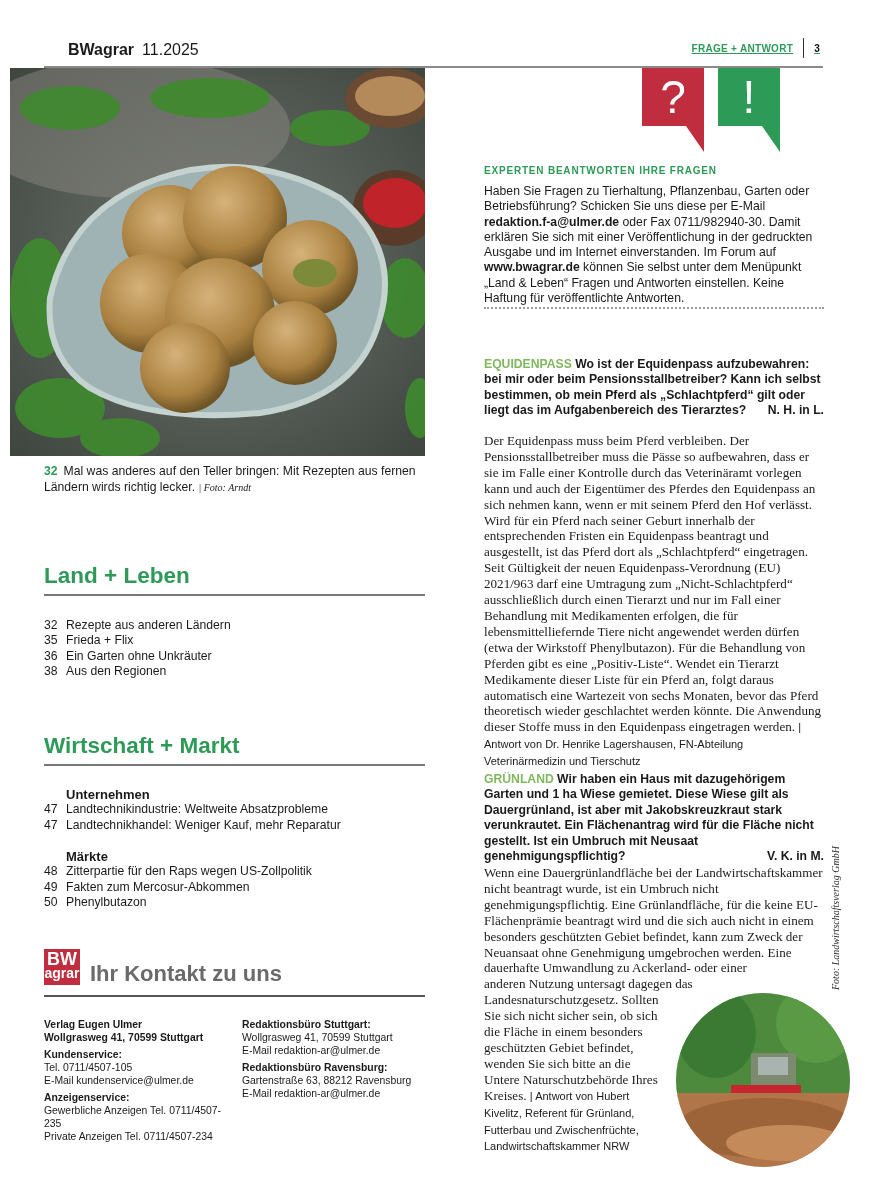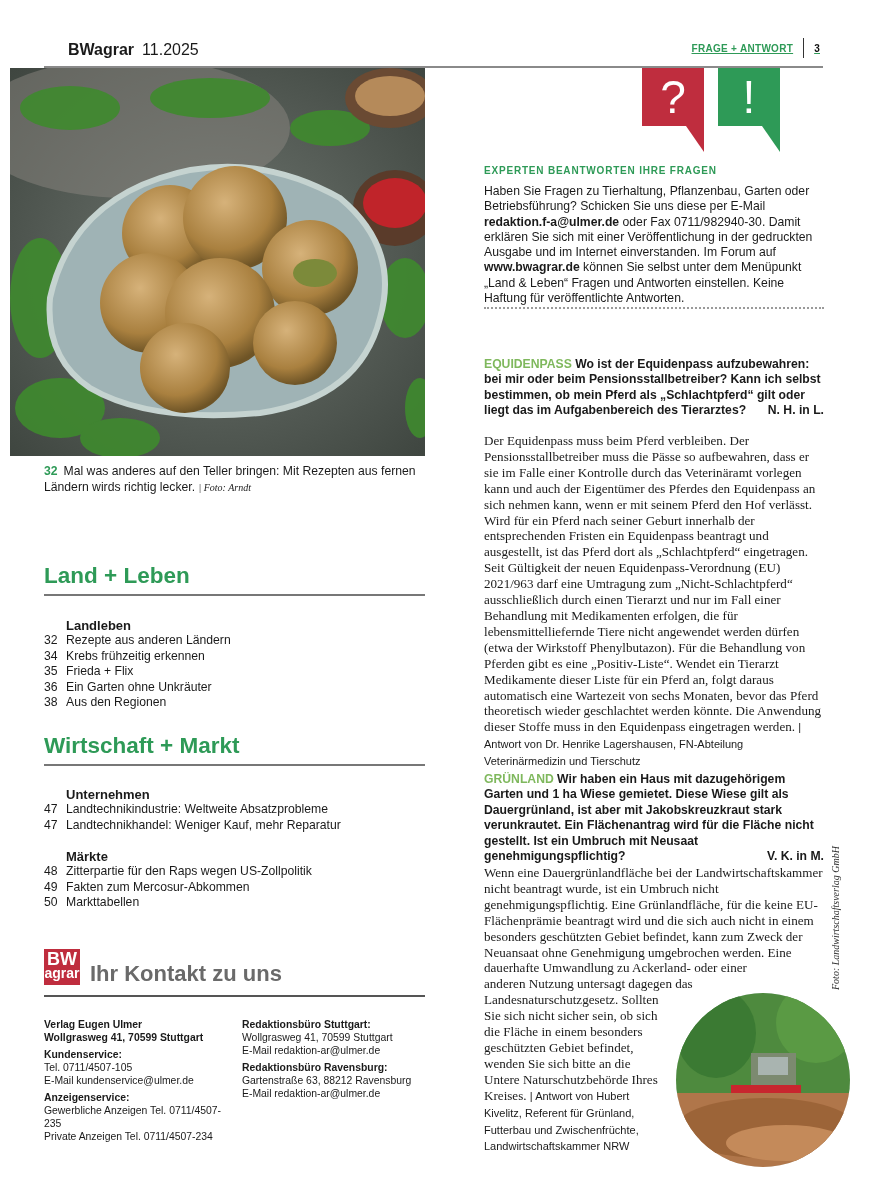--- a/index.html
+++ b/index.html
@@ -159,28 +159,23 @@
 <div class="abs vert-credit">Foto: Landwirtschaftsverlag GmbH</div>
 
 <div class="abs caption">
   <span class="num">32</span><span>Mal was anderes auf den Teller bringen: Mit Rezepten aus fernen Ländern wirds richtig lecker.</span>
   <span class="foto">| Foto: Arndt</span>
 </div>
 
 <div class="abs section-title" style="top:563px;">Land + Leben</div>
 <div class="abs section-line" style="top:594px;"></div>
 <div class="abs toc-group" style="top:618px;">
-  <div class="toc-head">Landleben</div>
   <div class="toc-row">
       <span class="n">32</span>
       <span>Rezepte aus anderen Ländern</span>
-    </div>
-  <div class="toc-row">
-      <span class="n">34</span>
-      <span>Krebs frühzeitig erkennen</span>
     </div>
   <div class="toc-row">
       <span class="n">35</span>
       <span>Frieda + Flix</span>
     </div>
   <div class="toc-row">
       <span class="n">36</span>
       <span>Ein Garten ohne Unkräuter</span>
     </div>
   <div class="toc-row">
@@ -207,21 +202,21 @@
   <div class="toc-row">
       <span class="n">48</span>
       <span>Zitterpartie für den Raps wegen US-Zollpolitik</span>
     </div>
   <div class="toc-row">
       <span class="n">49</span>
       <span>Fakten zum Mercosur-Abkommen</span>
     </div>
   <div class="toc-row">
       <span class="n">50</span>
-      <span>Markttabellen</span>
+      <span>Phenylbutazon</span>
     </div>
 </div>
 
 <div class="abs logo">
   <span class="bw">BW</span>
   <span class="ag">agrar</span>
 </div>
 <div class="abs contact-title">Ihr Kontakt zu uns</div>
 <div class="abs contact-line"></div>
 

